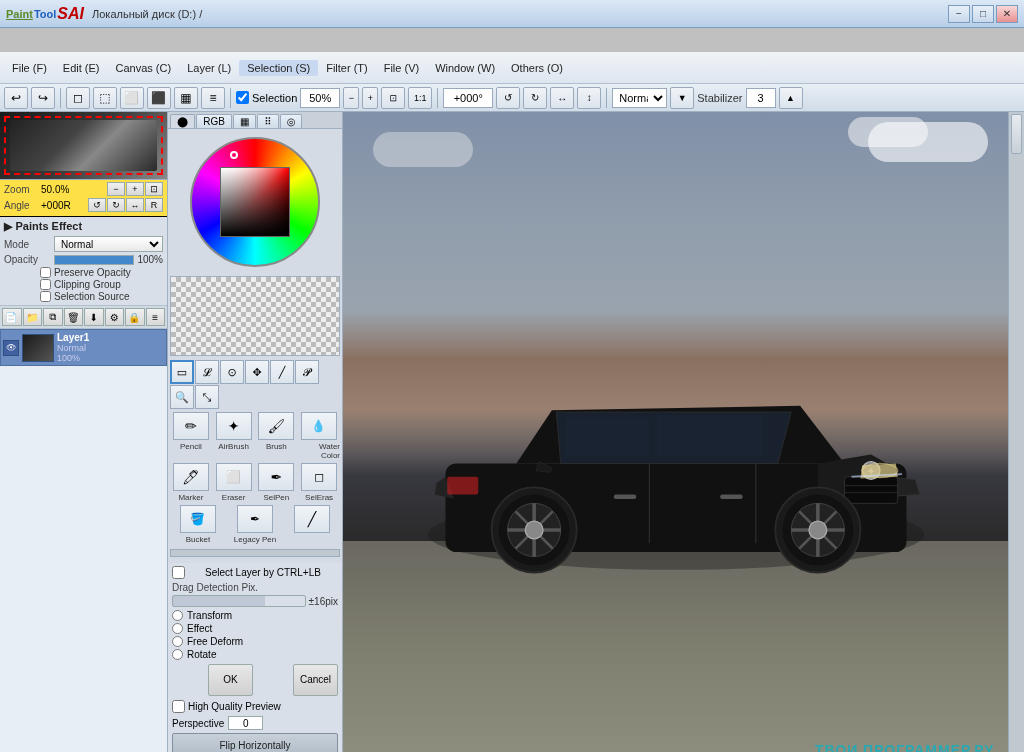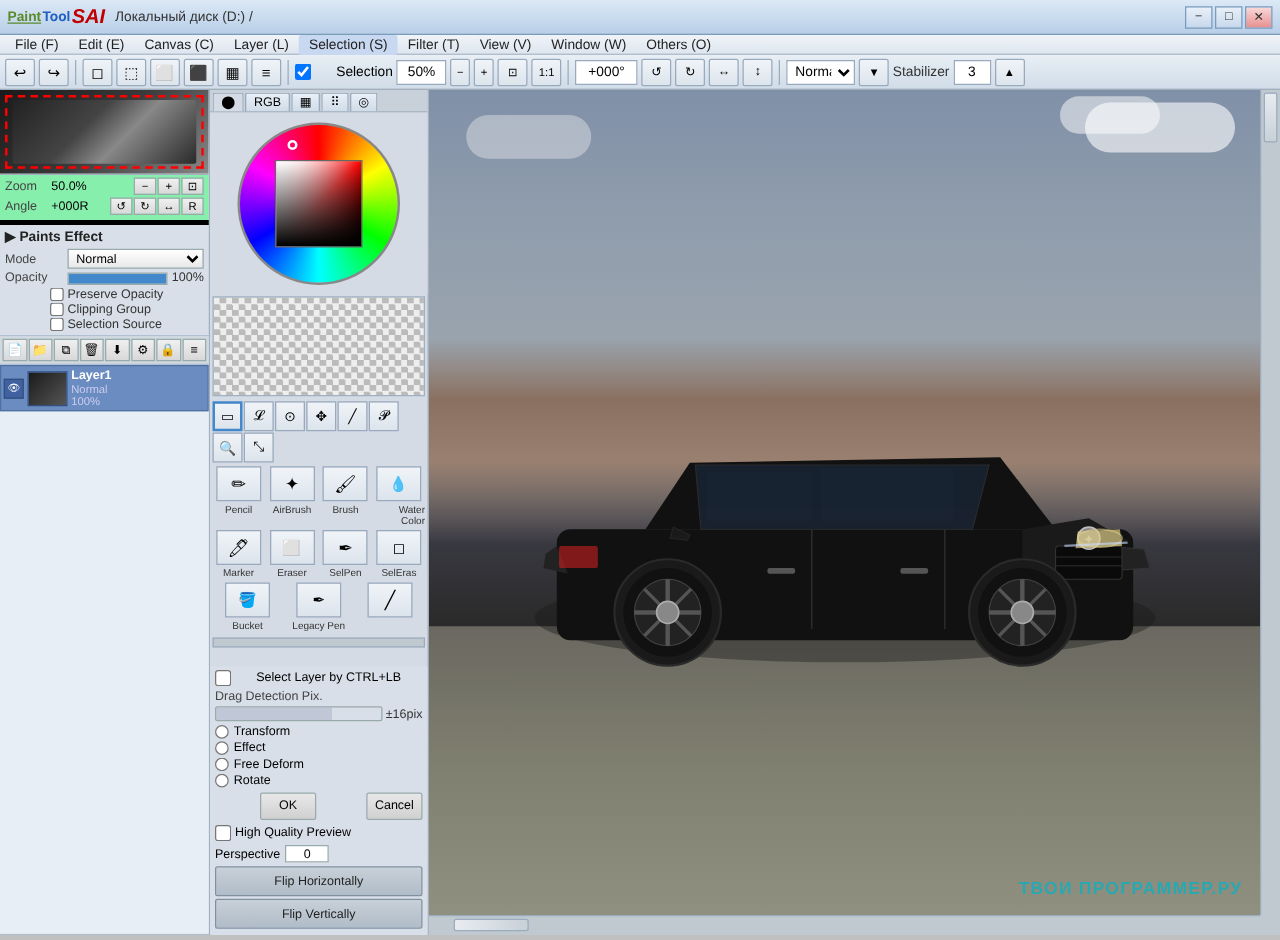--- a/index.html
+++ b/index.html
@@ -33,25 +33,26 @@
       background: linear-gradient(to bottom, #e8f0f8, #c8d8ec);
       cursor: pointer;
       display: flex; align-items: center; justify-content: center;
       font-size: 10px; color: #333;
     }
     .title-btn.close { background: linear-gradient(to bottom, #f8d8d8, #e89090); }
 
     
     .menu-bar {
       background: linear-gradient(to bottom, #f0f4f8, #dde5ef);
-      height: 16px;
+      height: 32px;
       display: flex;
       align-items: center;
       padding: 0 4px;
       border-bottom: 1px solid #b0c0d0;
+      margin-top: 24px;
     }
     .menu-item {
       padding: 2px 8px;
       cursor: pointer;
       font-size: 11px;
       color: #222;
       border-radius: 2px;
     }
 
     
@@ -86,23 +87,23 @@
       position: relative;
     }
     .preview-dashed-border {
       position: absolute;
       top: 4px; left: 4px; right: 4px; bottom: 4px;
       border: 2px dashed #ff0000;
     }
 
     
     .zoom-angle-area {
-      background: #86efac;
+      background: #fde047;
       padding: 2px 4px;
-      border-bottom: 4px solid #000000;
+      border-bottom: 1px solid #000000;
     }
     .zoom-row {
       display: flex;
       align-items: center;
       gap: 2px;
       margin-bottom: 2px;
     }
     .zoom-label { font-size: 10px; color: #444; width: 35px; }
     .zoom-value { font-size: 10px; color: #000; flex: 1; }
     .zoom-btns { display: flex; gap: 1px; }
@@ -218,21 +219,21 @@
     .toolbar-separator { width: 1px; height: 20px; background: #9aacbe; margin: 0 2px; }
     .tool-btn {
       width: 24px; height: 22px;
       background: linear-gradient(to bottom, #f0f4f8, #dce4ec);
       border: 1px solid #9aaabe;
       cursor: pointer;
       display: flex; align-items: center; justify-content: center;
       font-size: 12px;
       border-radius: 2px;
     }
-    .selection-checkbox { display: flex; align-items: center; gap: 20px; font-size: 11px; }
+    .selection-checkbox { display: flex; align-items: center; gap: 3px; font-size: 11px; }
     .zoom-input-small {
       width: 40px; height: 20px;
       border: 1px solid #9aaabe;
       text-align: center;
       font-size: 11px;
       background: #fff;
     }
     .angle-input-small {
       width: 50px; height: 20px;
       border: 1px solid #9aaabe;
@@ -364,21 +365,21 @@
       border: 1px solid #9aa;
       border-radius: 2px;
     }
     .drag-value { font-size: 10px; color: #333; }
     .transform-options { display: flex; flex-direction: column; gap: 2px; margin-bottom: 4px; }
     .transform-row { display: flex; align-items: center; gap: 4px; font-size: 10px; }
     .transform-row input[type=radio] { width: 11px; height: 11px; }
 
     .ok-cancel-row { display: flex; gap: 4px; margin-bottom: 4px; }
     .ok-btn, .cancel-btn {
-      flex: 1; height: 22px;
+      flex: 1; height: 32px;
       background: linear-gradient(to bottom, #e8e8e8, #d0d0d0);
       border: 1px solid #9aa;
       font-size: 10px;
       cursor: pointer;
       text-align: center;
       line-height: 20px;
       border-radius: 2px;
       margin-left: 36px;
     }
     .hq-checkbox-row { display: flex; align-items: center; gap: 3px; font-size: 10px; margin-bottom: 3px; }
@@ -467,21 +468,21 @@
   </div>
 </div>
 
 <div class="menu-bar">
   <span class="menu-item">File (F)</span>
   <span class="menu-item">Edit (E)</span>
   <span class="menu-item">Canvas (C)</span>
   <span class="menu-item">Layer (L)</span>
   <span class="menu-item" style="background:#c8d8f0;">Selection (S)</span>
   <span class="menu-item">Filter (T)</span>
-  <span class="menu-item">View (V)</span>
+  <span class="menu-item">File (V)</span>
   <span class="menu-item">Window (W)</span>
   <span class="menu-item">Others (O)</span>
 </div>
 
 <div class="toolbar-area">
   <button class="tool-btn">↩</button>
   <button class="tool-btn">↪</button>
   <div class="toolbar-separator"></div>
   <button class="tool-btn">◻</button>
   <button class="tool-btn">⬚</button>

